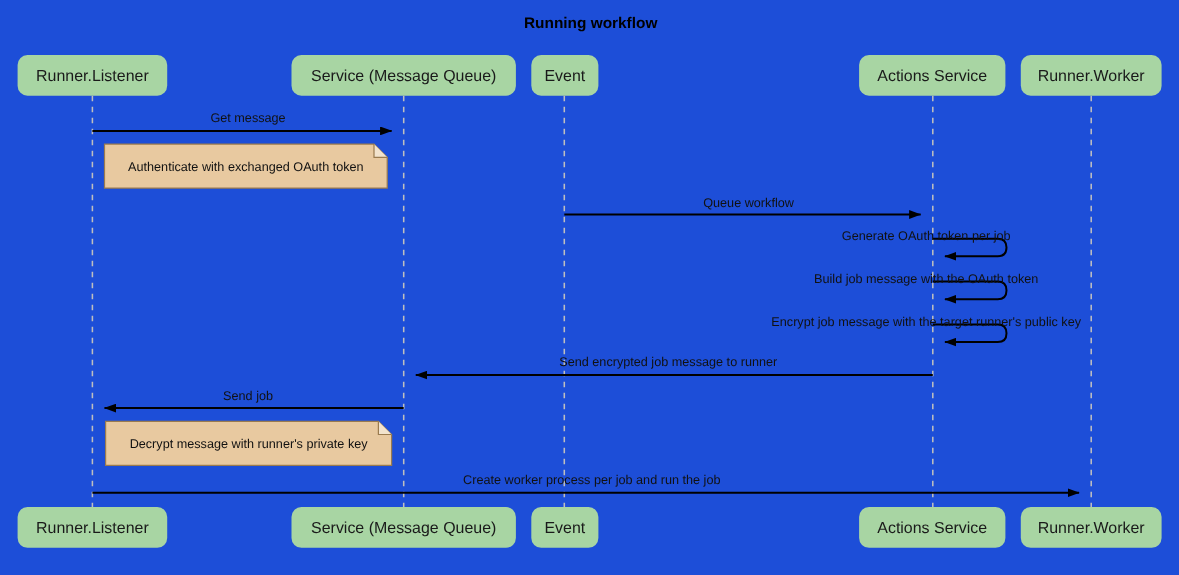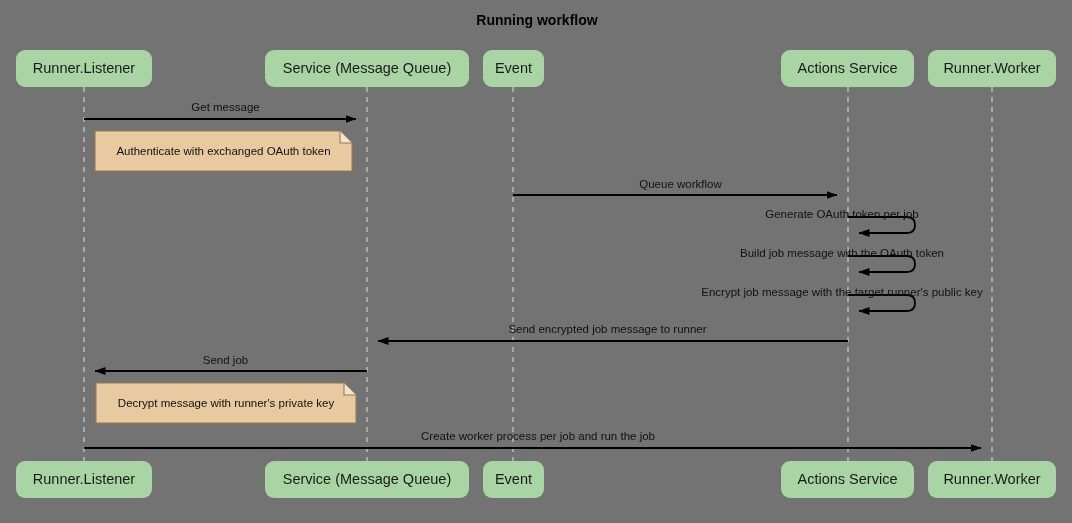--- a/index.html
+++ b/index.html
@@ -9,21 +9,21 @@
     background: #ffffff;
   }
   body {
     font-family: "Liberation Sans", sans-serif;
     color: #000000;
   }
   #diagram-root {
     position: relative;
     width: 1072px;
     height: 523px;
-    background: #737373;
+    background: #1d4ed8;
     overflow: hidden;
   }
   #diagram-svg {
     position: absolute;
     left: 0;
     top: 0;
     width: 1072px;
     height: 523px;
   }
   .diagram-title {

